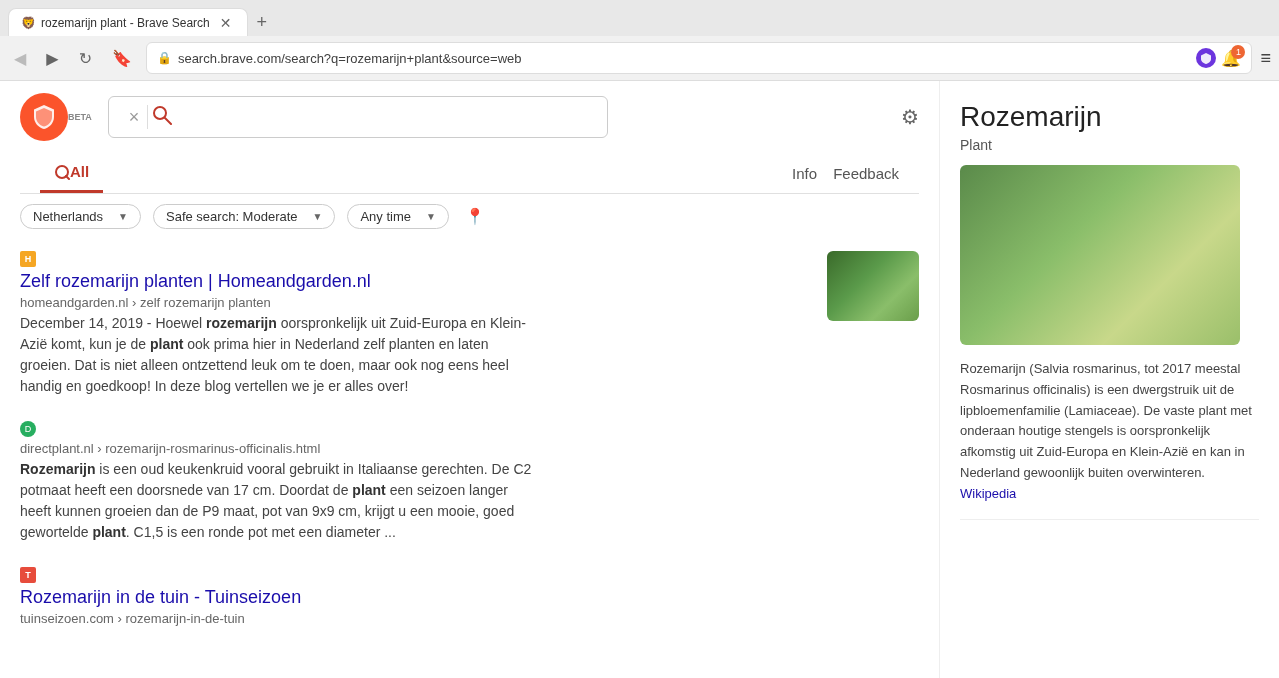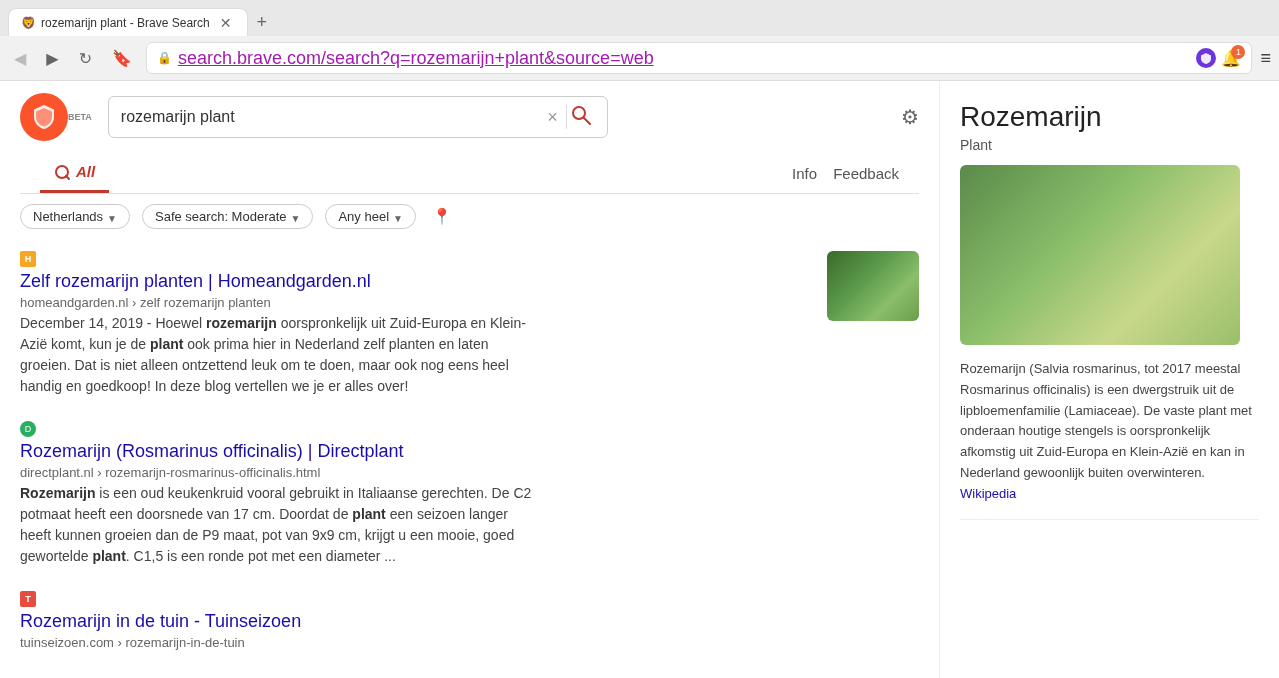--- a/index.html
+++ b/index.html
@@ -11,21 +11,21 @@
     .tab { display: flex; align-items: center; background: white; border-radius: 8px 8px 0 0; padding: 0 12px; height: 28px; font-size: 12px; color: #333; gap: 6px; min-width: 200px; border: 1px solid #ddd; border-bottom: none; }
     .tab-favicon { width: 14px; height: 14px; }
     .tab-title { flex: 1; overflow: hidden; text-overflow: ellipsis; white-space: nowrap; font-size: 12px; }
     .tab-close { cursor: pointer; color: #666; font-size: 14px; padding: 2px 4px; border-radius: 3px; }
     .new-tab { background: none; border: none; font-size: 18px; color: #666; cursor: pointer; padding: 0 8px; }
     .nav-bar { display: flex; align-items: center; padding: 4px 8px; gap: 8px; height: 44px; background: #f1f1f1; }
     .nav-btn { background: none; border: none; cursor: pointer; color: #666; font-size: 16px; padding: 4px 6px; border-radius: 4px; }
     .nav-btn.disabled { color: #bbb; cursor: default; }
     .address-bar { flex: 1; display: flex; align-items: center; background: white; border: 1px solid #ddd; border-radius: 6px; padding: 0 10px; height: 32px; gap: 6px; }
     .lock-icon { color: #666; font-size: 12px; }
-    .address-text { flex: 1; font-size: 18px; color: #a21caf; text-decoration: underline; }
+    .address-text { flex: 1; font-size: 13px; color: #404040; }
     .shield-icon { width: 20px; height: 20px; background: #6c35de; border-radius: 50%; display: flex; align-items: center; justify-content: center; color: white; font-size: 10px; }
     .notif-icon { position: relative; }
     .notif-badge { position: absolute; top: -4px; right: -4px; background: #e63; color: white; border-radius: 50%; width: 14px; height: 14px; font-size: 9px; display: flex; align-items: center; justify-content: center; }
     .menu-icon { color: #444; font-size: 18px; }
 
     
     .page { display: flex; height: calc(678px - 80px); overflow: hidden; }
     .main-content { flex: 1; background: white; overflow: hidden; }
 
     
@@ -36,28 +36,28 @@
     .beta-label { font-size: 9px; color: #888; font-weight: bold; }
     .search-box { display: flex; align-items: center; border: 1px solid #ccc; border-radius: 6px; padding: 0 12px; width: 500px; height: 42px; background: white; }
     .search-input { flex: 1; border: none; outline: none; font-size: 16px; color: #333; }
     .search-clear { background: none; border: none; cursor: pointer; color: #999; font-size: 18px; padding: 0 8px; }
     .search-divider { width: 1px; height: 24px; background: #ddd; }
     .search-btn { background: none; border: none; cursor: pointer; color: #c0392b; font-size: 20px; padding: 0 4px; }
     .settings-icon { color: #666; font-size: 20px; cursor: pointer; margin-left: auto; }
 
     
     .nav-tabs { display: flex; align-items: center; border-bottom: 1px solid #e0e0e0; padding: 0 20px; }
-    .nav-tab { display: flex; align-items: center; gap: 6px; padding: 10px 14px; font-size: 15px; color: #555; cursor: pointer; border-bottom: 3px solid transparent; text-decoration: none; font-style: italic; }
+    .nav-tab { display: flex; align-items: center; padding: 10px 14px; font-size: 15px; color: #555; cursor: pointer; border-bottom: 3px solid transparent; text-decoration: none; }
     .nav-tab.active { color: #c0392b; border-bottom: 3px solid #c0392b; font-weight: 600; }
     .info-link { margin-left: auto; color: #555; font-size: 15px; cursor: pointer; text-decoration: none; }
     .feedback-link { color: #555; font-size: 15px; cursor: pointer; text-decoration: none; margin-left: 16px; }
 
     
     .filters { display: flex; align-items: center; padding: 10px 20px; gap: 12px; background: white; }
-    .filter-btn { display: flex; align-items: flex-end; gap: 4px; border: 1px solid #ccc; border-radius: 20px; padding: 4px 12px; font-size: 13px; color: #333; cursor: pointer; background: white; }
+    .filter-btn { display: flex; align-items: center; gap: 15px; border: 1px solid #ccc; border-radius: 20px; padding: 4px 12px; font-size: 13px; color: #333; cursor: pointer; background: white; }
     .filter-chevron { font-size: 10px; color: #666; }
     .location-pin { color: #666; font-size: 16px; cursor: pointer; margin-left: 4px; }
 
     
     .results-area { padding: 12px 20px; overflow-y: auto; height: calc(678px - 80px - 50px - 48px - 48px); }
     .result-item { margin-bottom: 24px; }
     .result-header { display: flex; align-items: flex-start; justify-content: space-between; }
     .result-left { flex: 1; }
     .result-title { font-size: 18px; color: #1a0dab; text-decoration: none; cursor: pointer; }
     .result-url { font-size: 13px; color: #006621; margin: 3px 0; }
@@ -134,21 +134,20 @@
           <div class="brave-logo">
             <svg width="28" height="28" viewBox="0 0 28 28">
               <path d="M14 2L24 6.5V14C24 20 19 25 14 26C9 25 4 20 4 14V6.5L14 2Z" fill="white" opacity="0.9"></path>
               <path d="M14 5L22 8.5V14C22 18.5 18.5 22.5 14 23.5C9.5 22.5 6 18.5 6 14V8.5L14 5Z" fill="#fb542b" opacity="0.6"></path>
             </svg>
           </div>
           <span class="beta-label">BETA</span>
         </div>
 
         <div class="search-box">
-          <input class="search-input" type="text" value="rozemarijn plant" style="">
           <button class="search-clear">×</button>
           <div class="search-divider"></div>
           <button class="search-btn">
             <svg width="20" height="20" viewBox="0 0 20 20" fill="none">
               <circle cx="8" cy="8" r="6" stroke="#c0392b" stroke-width="2"></circle>
               <line x1="13" y1="13" x2="19" y2="19" stroke="#c0392b" stroke-width="2" stroke-linecap="round"></line>
             </svg>
           </button>
         </div>
 
@@ -172,21 +171,21 @@
     <div class="filters">
       <button class="filter-btn">
         <span>Netherlands</span>
         <span class="filter-chevron">▼</span>
       </button>
       <button class="filter-btn">
         <span>Safe search: Moderate</span>
         <span class="filter-chevron">▼</span>
       </button>
       <button class="filter-btn">
-        <span>Any heel</span>
+        <span>Any time</span>
         <span class="filter-chevron">▼</span>
       </button>
       <span class="location-pin">📍</span>
     </div>
 
     <div class="results-area">
 
       <div class="result-item">
         <div class="result-header">
           <div class="result-left">
@@ -205,21 +204,20 @@
           <div class="thumb-rosemary" style="background: linear-gradient(135deg, #3a6a2a 0%, #5a9a4a 40%, #8abe6a 70%, #6a9e4a 100%);"></div>
         </div>
       </div>
 
       <div class="result-item">
         <div class="result-header">
           <div class="result-left">
             <div style="display:flex;align-items:center;margin-bottom:4px;">
               <span class="favicon-dp">D</span>
             </div>
-            <a class="result-title">Rozemarijn (Rosmarinus officinalis) | Directplant</a>
             <div class="result-url">
               <span>directplant.nl</span>
               <span>› rozemarijn-rosmarinus-officinalis.html</span>
             </div>
             <div class="result-snippet">
               <b>Rozemarijn</b> is een oud keukenkruid vooral gebruikt in Italiaanse gerechten. De C2 potmaat heeft een doorsnede van 17 cm. Doordat de <b>plant</b> een seizoen langer heeft kunnen groeien dan de P9 maat, pot van 9x9 cm, krijgt u een mooie, goed gewortelde <b>plant</b>. C1,5 is een ronde pot met een diameter ...
             </div>
           </div>
         </div>
       </div>

